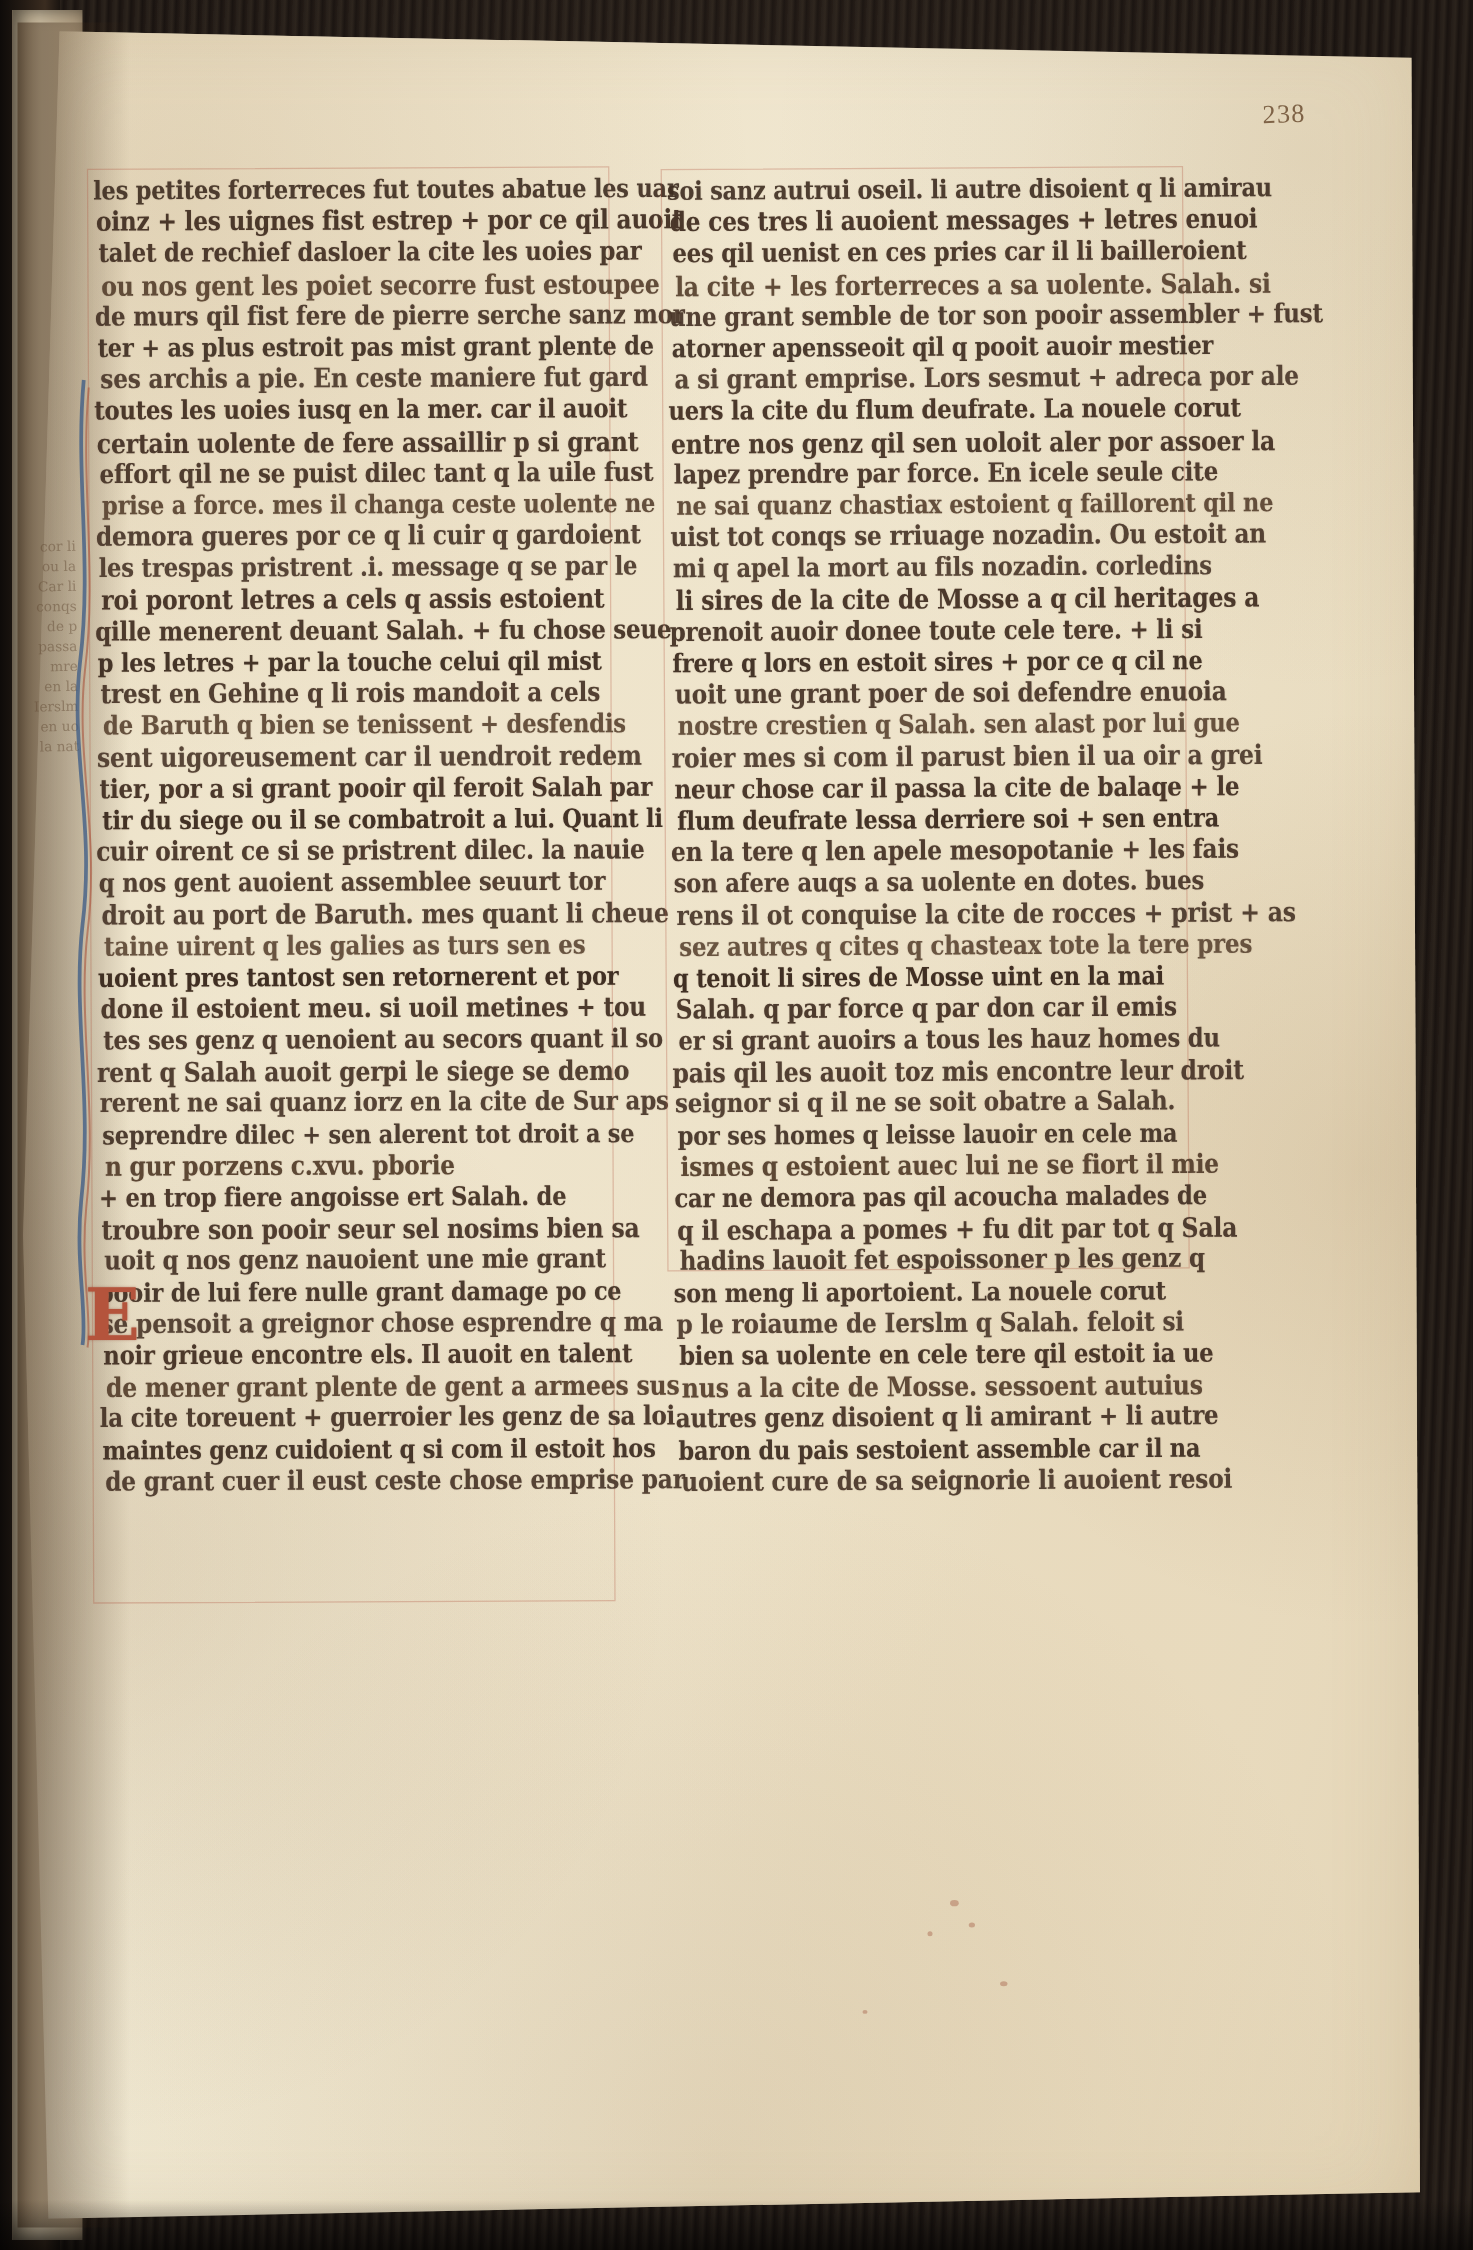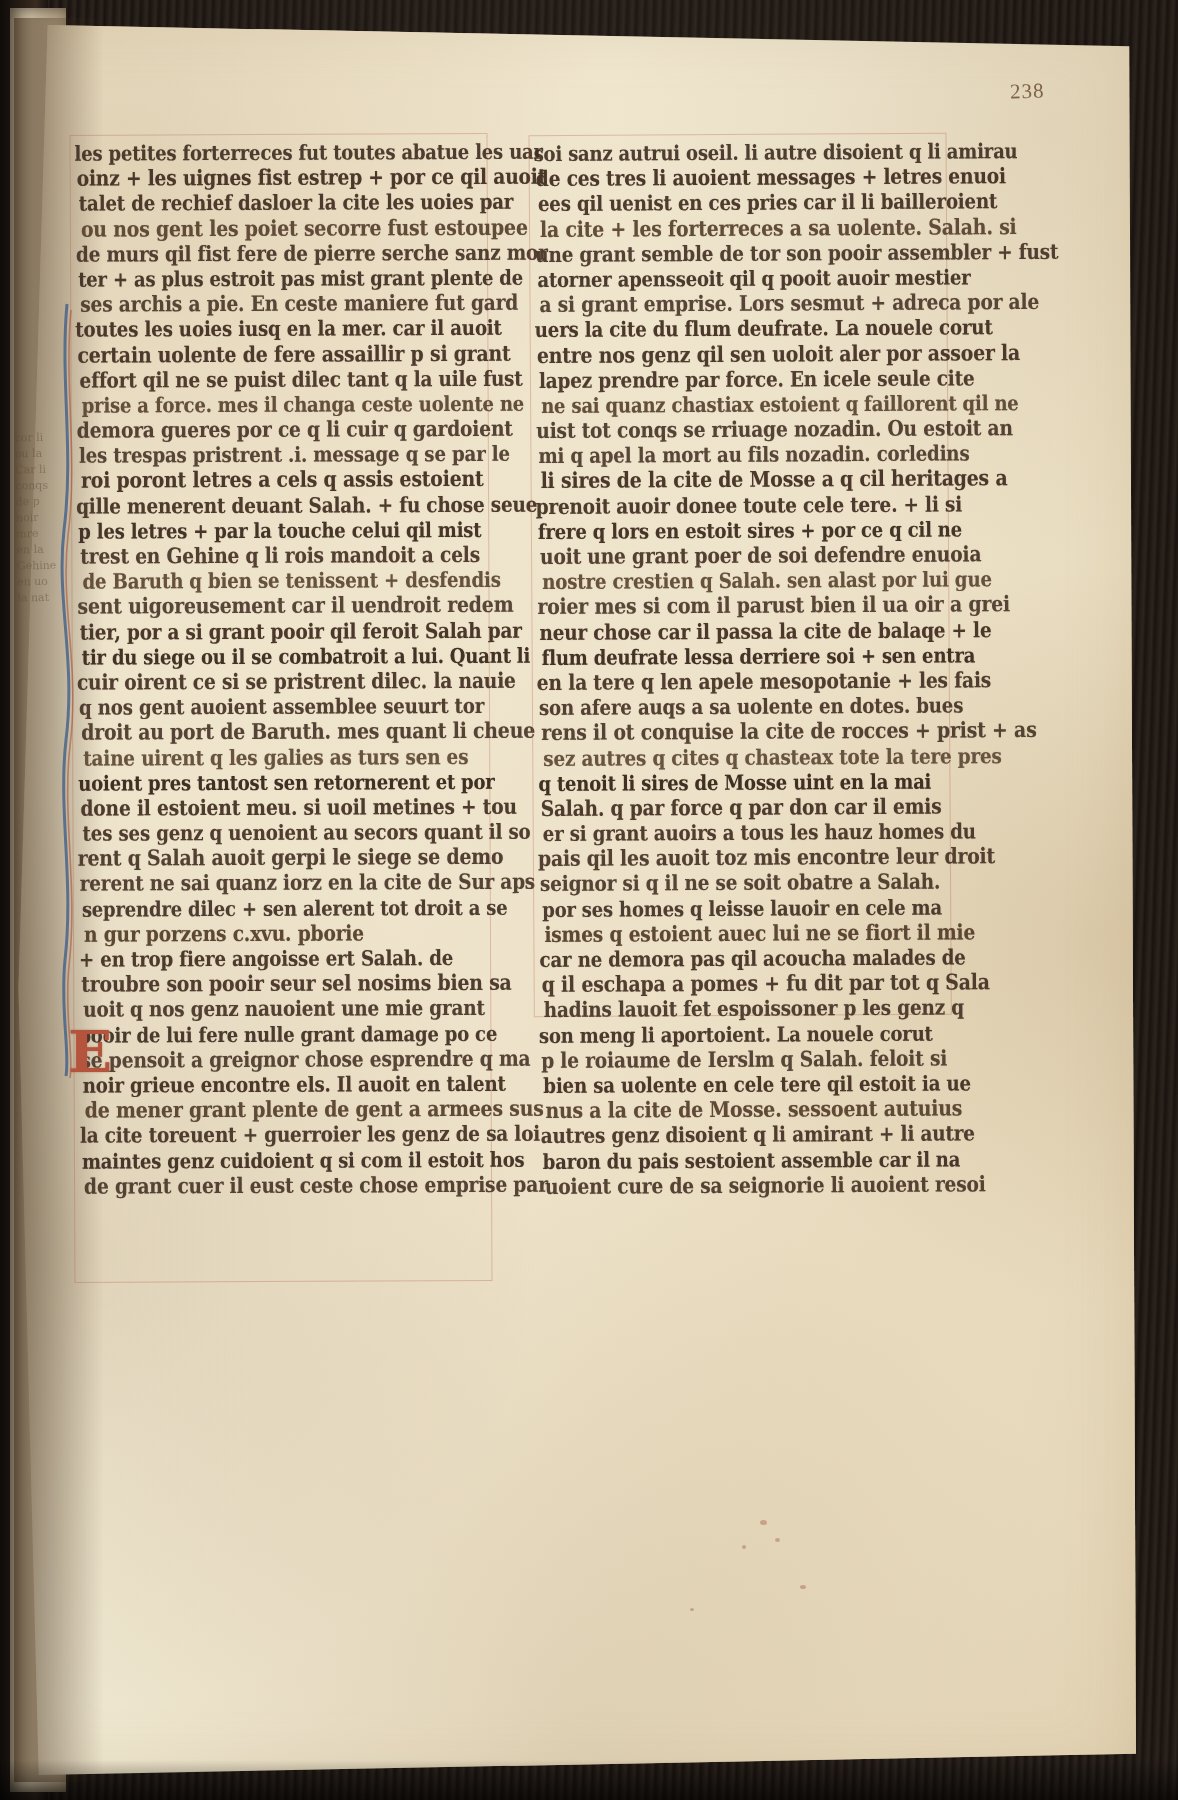--- a/index.html
+++ b/index.html
@@ -181,21 +181,21 @@
     position: absolute;
     left: 16px;
     top: 430px;
     width: 46px;
     color: rgba(95,70,48,0.45);
     font-size: 11px;
     line-height: 16px;
     font-family: "DejaVu Serif", serif;
     transform: rotate(-1deg);
   }
-  #margin-ghost div { white-space: nowrap; overflow: hidden; }
+  #margin-ghost div { white-space: nowrap; overflow: hidden; text-align: right; }
 
   
   .fox {
     position: absolute;
     background: rgba(150,70,45,0.35);
     border-radius: 50%;
     filter: blur(0.4px);
   }
 
   
@@ -218,24 +218,24 @@
 <div id="spine-shade"></div>
 
 <div id="folio">238</div>
 
 <div id="margin-ghost">
   <div>cor li</div>
   <div>ou la</div>
   <div>Car li</div>
   <div>conqs</div>
   <div>de p</div>
-  <div>noir</div>
+  <div>passa</div>
   <div>mre</div>
   <div>en la</div>
-  <div>Gehine</div>
+  <div>Ierslm</div>
   <div>en uo</div>
   <div>la nat</div>
 </div>
 
 <svg id="flourish" viewBox="0 0 26 780">
   <path d="M13 4 C6 80, 20 150, 10 230 C2 300, 22 360, 12 440 C4 510, 20 580, 11 660 C6 710, 16 750, 12 776" fill="none" stroke="#3a5a86" stroke-width="3" opacity="0.75"></path>
   <path d="M17 10 C10 86, 24 156, 14 236 C6 306, 26 366, 16 446 C8 516, 24 586, 15 666 C10 716, 20 756, 16 778" fill="none" stroke="#a8543c" stroke-width="1.6" opacity="0.6"></path>
 </svg>
 
 <div id="initial">

